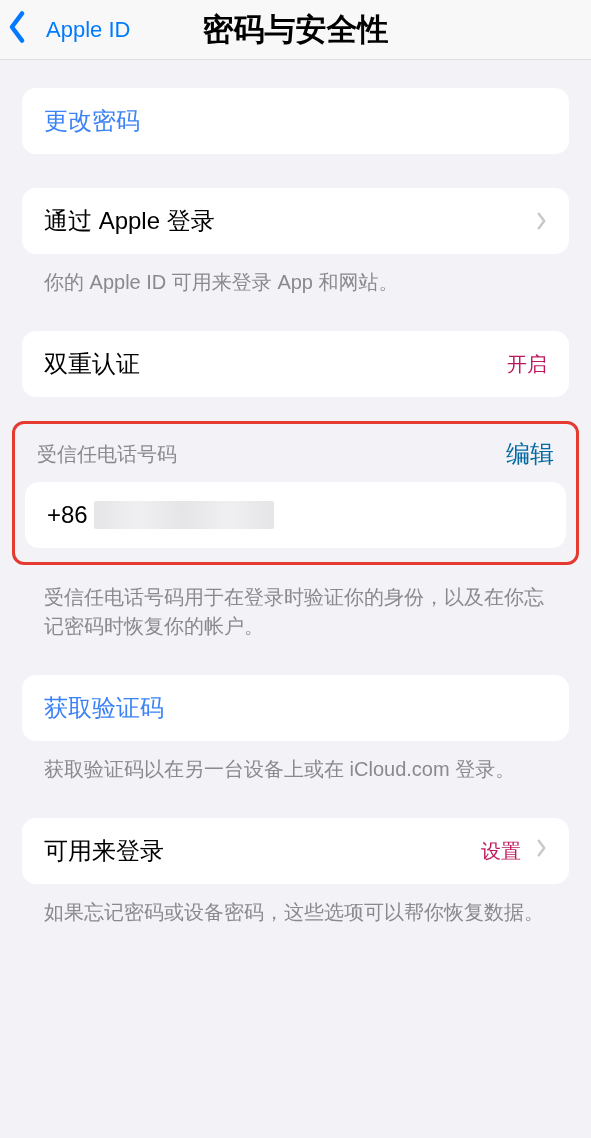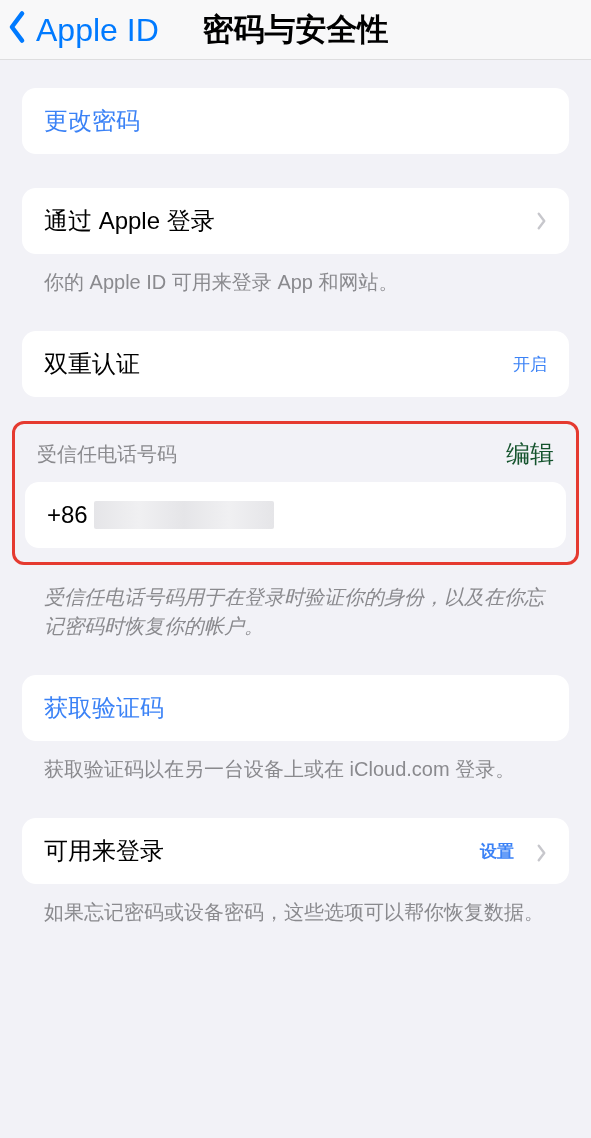--- a/index.html
+++ b/index.html
@@ -24,62 +24,62 @@
       left: 6px;
       top: 0;
       height: 60px;
       display: flex;
       align-items: center;
       color: #007aff;
       font-size: 25px;
       cursor: pointer;
     }
     .back svg { width: 22px; height: 34px; }
-    .back-label { margin-left: 8px; font-size: 32px; }
+    .back-label { margin-left: 18px; font-size: 22px; }
     .title {
       margin: 0 auto;
       font-size: 31px;
       font-weight: 600;
     }
     .content { padding: 0 22px; }
     .group { margin-top: 34px; }
     .group.first { margin-top: 28px; }
     .cell {
       background: #ffffff;
       border-radius: 14px;
       min-height: 66px;
       padding: 0 22px;
       display: flex;
       align-items: center;
       justify-content: space-between;
       font-size: 24px;
     }
     .link { color: #3b82f6; cursor: pointer; }
-    .value { color: #3b82f6; font-size: 17px; }
+    .value { color: #be185d; font-size: 20px; }
     .chevron { color: #c7c7cc; display: inline-flex; align-items: center; }
     .chevron svg { width: 11px; height: 20px; }
-    .right { display: flex; align-items: flex-end; gap: 22px; font-weight: bold; }
+    .right { display: flex; align-items: flex-start; gap: 15px; }
     .footer {
       color: #8a8a8e;
       font-size: 20px;
       line-height: 1.45;
       padding: 14px 22px 0 22px;
     }
     .section-header {
       display: flex;
       align-items: center;
       justify-content: space-between;
       padding: 0 22px 12px 22px;
     }
     .section-header .label {
       color: #8a8a8e;
       font-size: 20px;
     }
     .section-header .edit {
-      color: #14532d;
+      color: #0369a1;
       font-size: 24px;
       cursor: pointer;
     }
     .highlight {
       border: 3px solid #e53a30;
       border-radius: 12px;
       padding: 10px 8px 14px 8px;
       margin: 24px -10px 0 -10px;
     }
     .highlight .section-header { padding-left: 14px; padding-right: 14px; padding-top: 4px; }
@@ -142,21 +142,21 @@
       <span class="label">受信任电话号码</span>
       <span class="edit">编辑</span>
     </div>
     <div class="cell">
       <span class="phone-row">
         <span>+86</span>
         <span class="blurred"></span>
       </span>
     </div>
   </div>
-  <div class="footer" style="padding-top:18px;font-style:italic;">受信任电话号码用于在登录时验证你的身份，以及在你忘记密码时恢复你的帐户。</div>
+  <div class="footer" style="padding-top:18px;">受信任电话号码用于在登录时验证你的身份，以及在你忘记密码时恢复你的帐户。</div>
 
   <div class="group">
     <div class="cell link">
       <span>获取验证码</span>
     </div>
     <div class="footer">获取验证码以在另一台设备上或在 iCloud.com 登录。</div>
   </div>
 
   <div class="group">
     <div class="cell">

